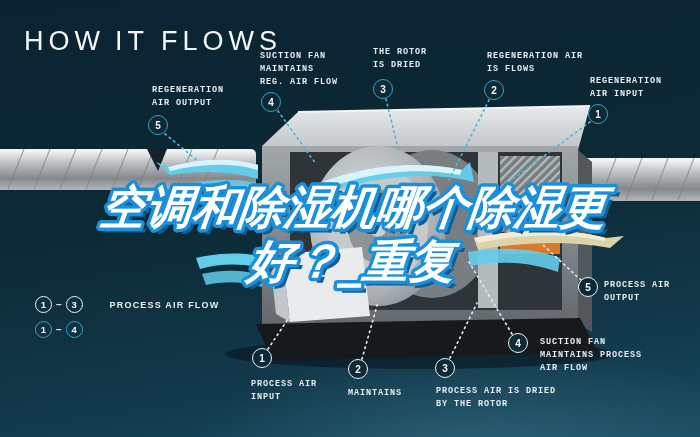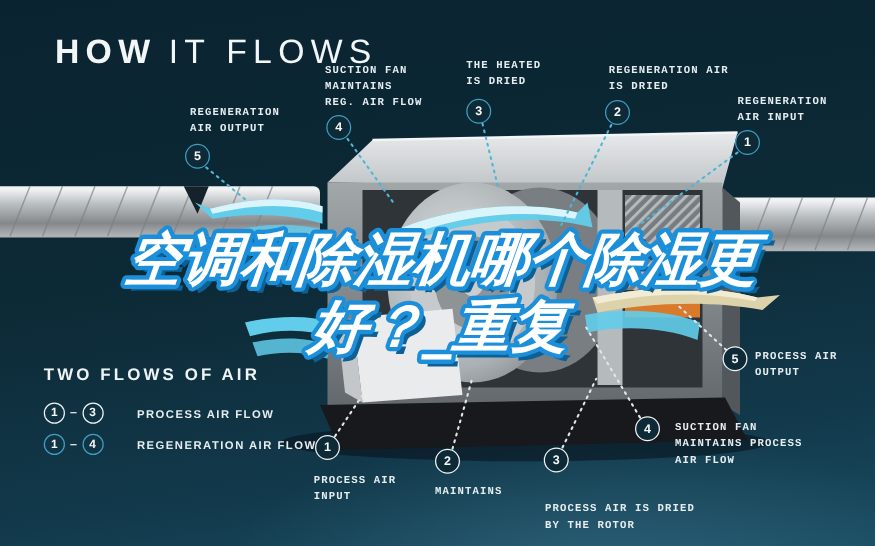--- a/index.html
+++ b/index.html
@@ -11,40 +11,40 @@
   #stage{position:absolute;inset:0;width:700px;height:437px;
     background:linear-gradient(172deg,#0a2330 0%,#0d2a37 48%,#123a4c 80%,#1a4c61 100%);}
   #stage::after{content:"";position:absolute;inset:0;
     background:radial-gradient(420px 160px at 68% 104%, rgba(110,180,210,.22), rgba(0,0,0,0) 70%);}
   
   .illus{position:absolute;inset:0;z-index:1;}
   .ui{position:absolute;z-index:3;}
   .hl{position:absolute;inset:0;z-index:5;pointer-events:none;}
   
   #title{left:24px;top:26px;font-size:27px;letter-spacing:5px;color:#f3f6f7;white-space:nowrap;}
-  #title .w1{font-weight:700;margin-left:20px;}
+  #title .w1{font-weight:400;}
   #title .w2{font-weight:300;margin-left:10px;}
   
   .co-label{position:absolute;z-index:3;font-size:8.5px;font-weight:bold;letter-spacing:.9px;
     color:#e6edf0;line-height:1.5;white-space:pre-line;font-family:Liberation Mono, monospace;}
   
   .nc{position:absolute;z-index:4;width:20px;height:20px;border-radius:50%;
     background:#0d2a36;display:flex;align-items:center;justify-content:center;
     color:#f4f8f9;font-size:10px;font-weight:bold;box-sizing:border-box;}
   .nc.teal{border:1.6px solid #3e9ec4;}
   .nc.white{border:1.6px solid #eef3f5;}
   
   #lb-r5{left:152px;top:84px;} #c-r5{left:148px;top:115px;}
   #lb-r4{left:260px;top:50px;} #c-r4{left:261px;top:92px;}
   #lb-r3{left:373px;top:46px;} #c-r3{left:373px;top:79px;}
   #lb-r2{left:487px;top:50px;} #c-r2{left:484px;top:80px;}
   #lb-r1{left:590px;top:75px;} #c-r1{left:588px;top:104px;}
   #lb-p1{left:251px;top:378px;} #c-p1{left:252px;top:348px;}
   #lb-p2{left:348px;top:387px;} #c-p2{left:348px;top:359px;}
-  #lb-p3{left:436px;top:401px;} #c-p3{left:435px;top:358px;}
+  #lb-p3{left:436px;top:385px;} #c-p3{left:435px;top:358px;}
   #lb-p4{left:540px;top:336px;} #c-p4{left:508px;top:333px;}
   #lb-p5{left:604px;top:279px;} #c-p5{left:578px;top:277px;}
   
   #legend{left:35px;top:292px;}
   #legend .lg-title{font-size:13.5px;font-weight:600;letter-spacing:2.5px;color:#eef3f5;margin-bottom:11px;white-space:nowrap;}
   .lg-row{display:flex;align-items:center;height:25px;}
   .lc{width:17px;height:17px;border-radius:50%;box-sizing:border-box;display:flex;align-items:center;
     justify-content:center;font-size:9.5px;font-weight:bold;color:#f4f8f9;background:transparent;}
   .lg-row .dash{color:#dfe6e9;font-size:10px;margin:0 4px;font-weight:bold;}
   .lg-row.process .lc{border:1.4px solid #eef3f5;}
@@ -170,26 +170,26 @@
 
 <div class="co-label" id="lb-r5">REGENERATION
 AIR OUTPUT</div>
 <div class="nc teal" id="c-r5">5</div>
 
 <div class="co-label" id="lb-r4">SUCTION FAN
 MAINTAINS
 REG. AIR FLOW</div>
 <div class="nc teal" id="c-r4">4</div>
 
-<div class="co-label" id="lb-r3">THE HEATED
+<div class="co-label" id="lb-r3">THE ROTOR
 IS DRIED</div>
 <div class="nc teal" id="c-r3">3</div>
 
 <div class="co-label" id="lb-r2">REGENERATION AIR
-IS DRIED</div>
+IS FLOWS</div>
 <div class="nc teal" id="c-r2">2</div>
 
 <div class="co-label" id="lb-r1">REGENERATION
 AIR INPUT</div>
 <div class="nc teal" id="c-r1">1</div>
 
 <div class="co-label" id="lb-p1">PROCESS AIR
 INPUT</div>
 <div class="nc white" id="c-p1">1</div>
 
@@ -203,32 +203,30 @@
 <div class="co-label" id="lb-p4">SUCTION FAN
 MAINTAINS PROCESS
 AIR FLOW</div>
 <div class="nc white" id="c-p4">4</div>
 
 <div class="co-label" id="lb-p5">PROCESS AIR
 OUTPUT</div>
 <div class="nc white" id="c-p5">5</div>
 
 <div id="legend" class="ui">
-  <div class="lg-title">TWO FLOWS OF AIR</div>
   <div class="lg-row process">
     <span class="lc">1</span>
     <span class="dash">–</span>
     <span class="lc">3</span>
     <span class="lg-label">PROCESS AIR FLOW</span>
   </div>
   <div class="lg-row regen">
     <span class="lc">1</span>
     <span class="dash">–</span>
     <span class="lc">4</span>
-    <span class="lg-label">REGENERATION AIR FLOW</span>
   </div>
 </div>
 
 <svg class="hl" width="700" height="437" viewBox="0 0 700 437">
   <g font-family="'DejaVu Sans', sans-serif" font-weight="bold" font-style="italic" text-anchor="middle" font-size="46">
     <g transform="translate(357,228) skewX(-6)">
       <text fill="#0e5f93">空调和除湿机哪个除湿更</text>
     </g>
     <g transform="translate(352,223) skewX(-6)">
       <text fill="#ffffff" stroke="#1b8fd9" stroke-width="7" paint-order="stroke" stroke-linejoin="round">空调和除湿机哪个除湿更</text>

